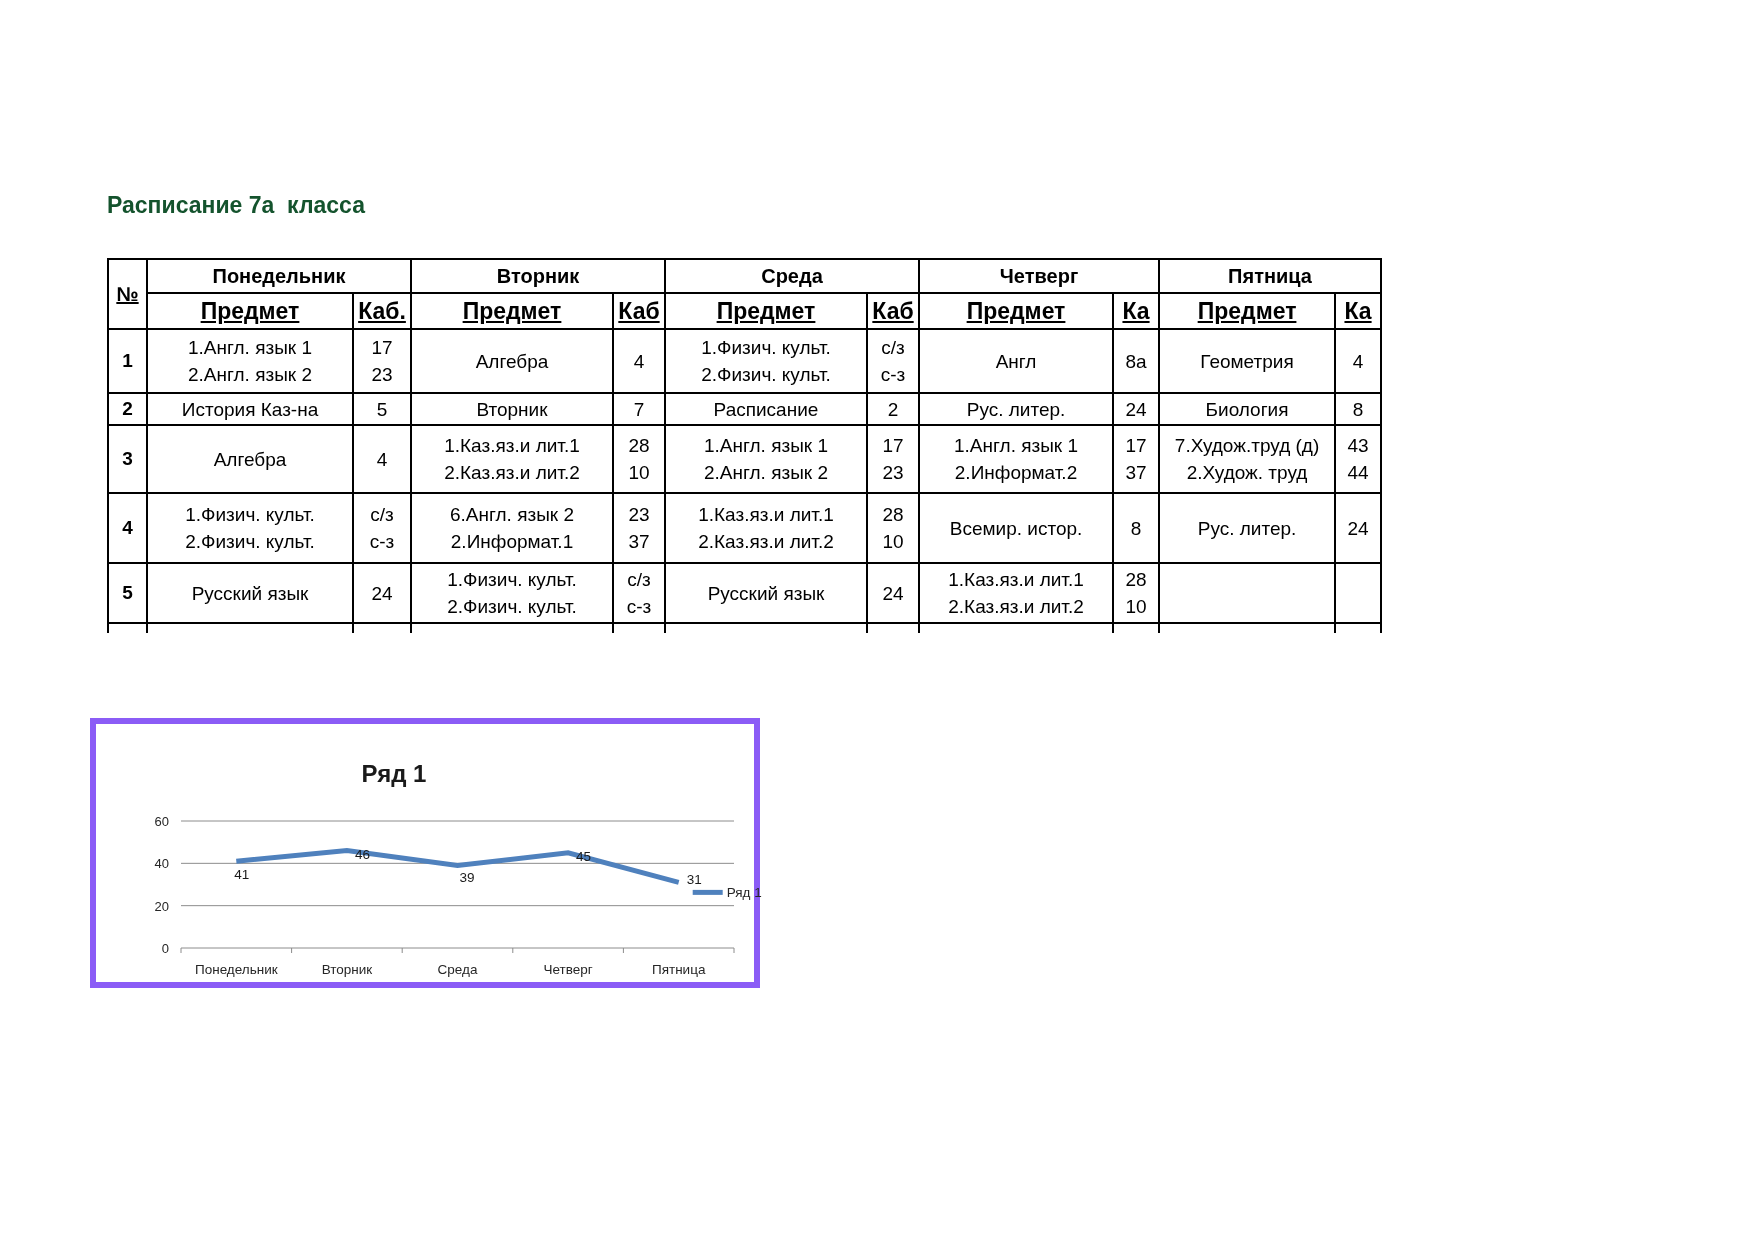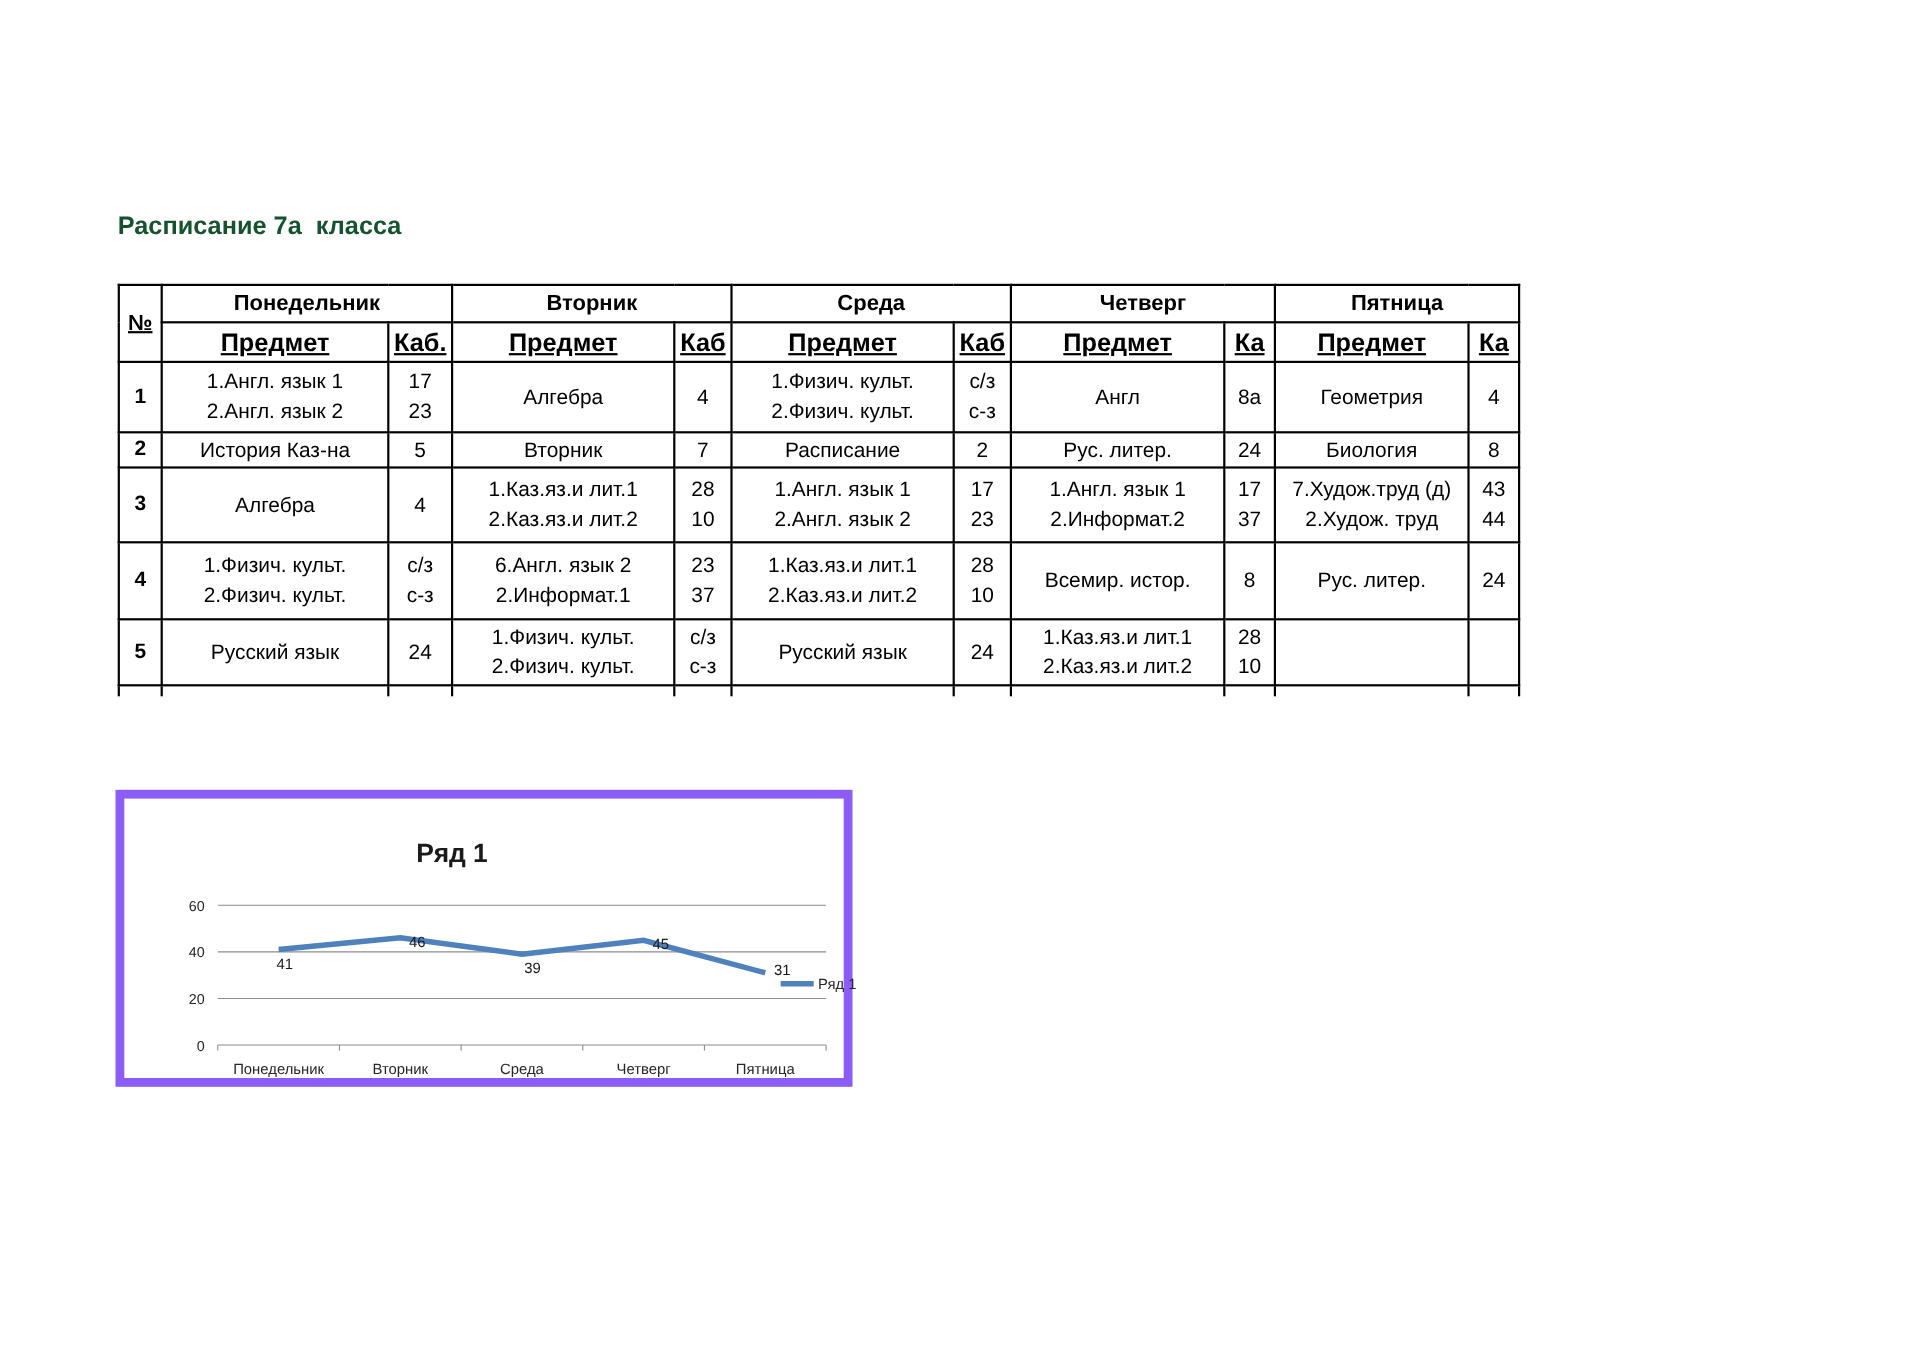--- a/index.html
+++ b/index.html
@@ -22,22 +22,22 @@
     padding:1px 2px;overflow:hidden;background:#fff;
   }
   .schedule th.numhdr{font-size:20px;font-weight:700;text-decoration:underline;}
   .schedule th.day{font-size:20px;font-weight:700;height:30px;}
   .schedule th.sub{font-size:23px;font-weight:700;text-decoration:underline;height:32px;}
   .schedule td{font-size:19px;}
   .schedule td.rownum{font-size:19px;font-weight:700;}
   .schedule tr.sliver td{border-bottom:none;height:9px;padding:0;}
   .cell-line{line-height:27px;white-space:nowrap;}
   .chart-box{
-    position:absolute;left:105px;top:718px;width:670px;height:270px;
-    border:8px solid #8b5cf6;background:#fff;box-sizing:border-box;
+    position:absolute;left:90px;top:718px;width:670px;height:270px;
+    border:6px solid #8b5cf6;background:#fff;box-sizing:border-box;
   }
   .chart-box svg{display:block;}
 </style>
 </head>
 <body>
 
 <div class="page">
 
   <h1 class="doc-title">Расписание 7а  класса</h1>
 

